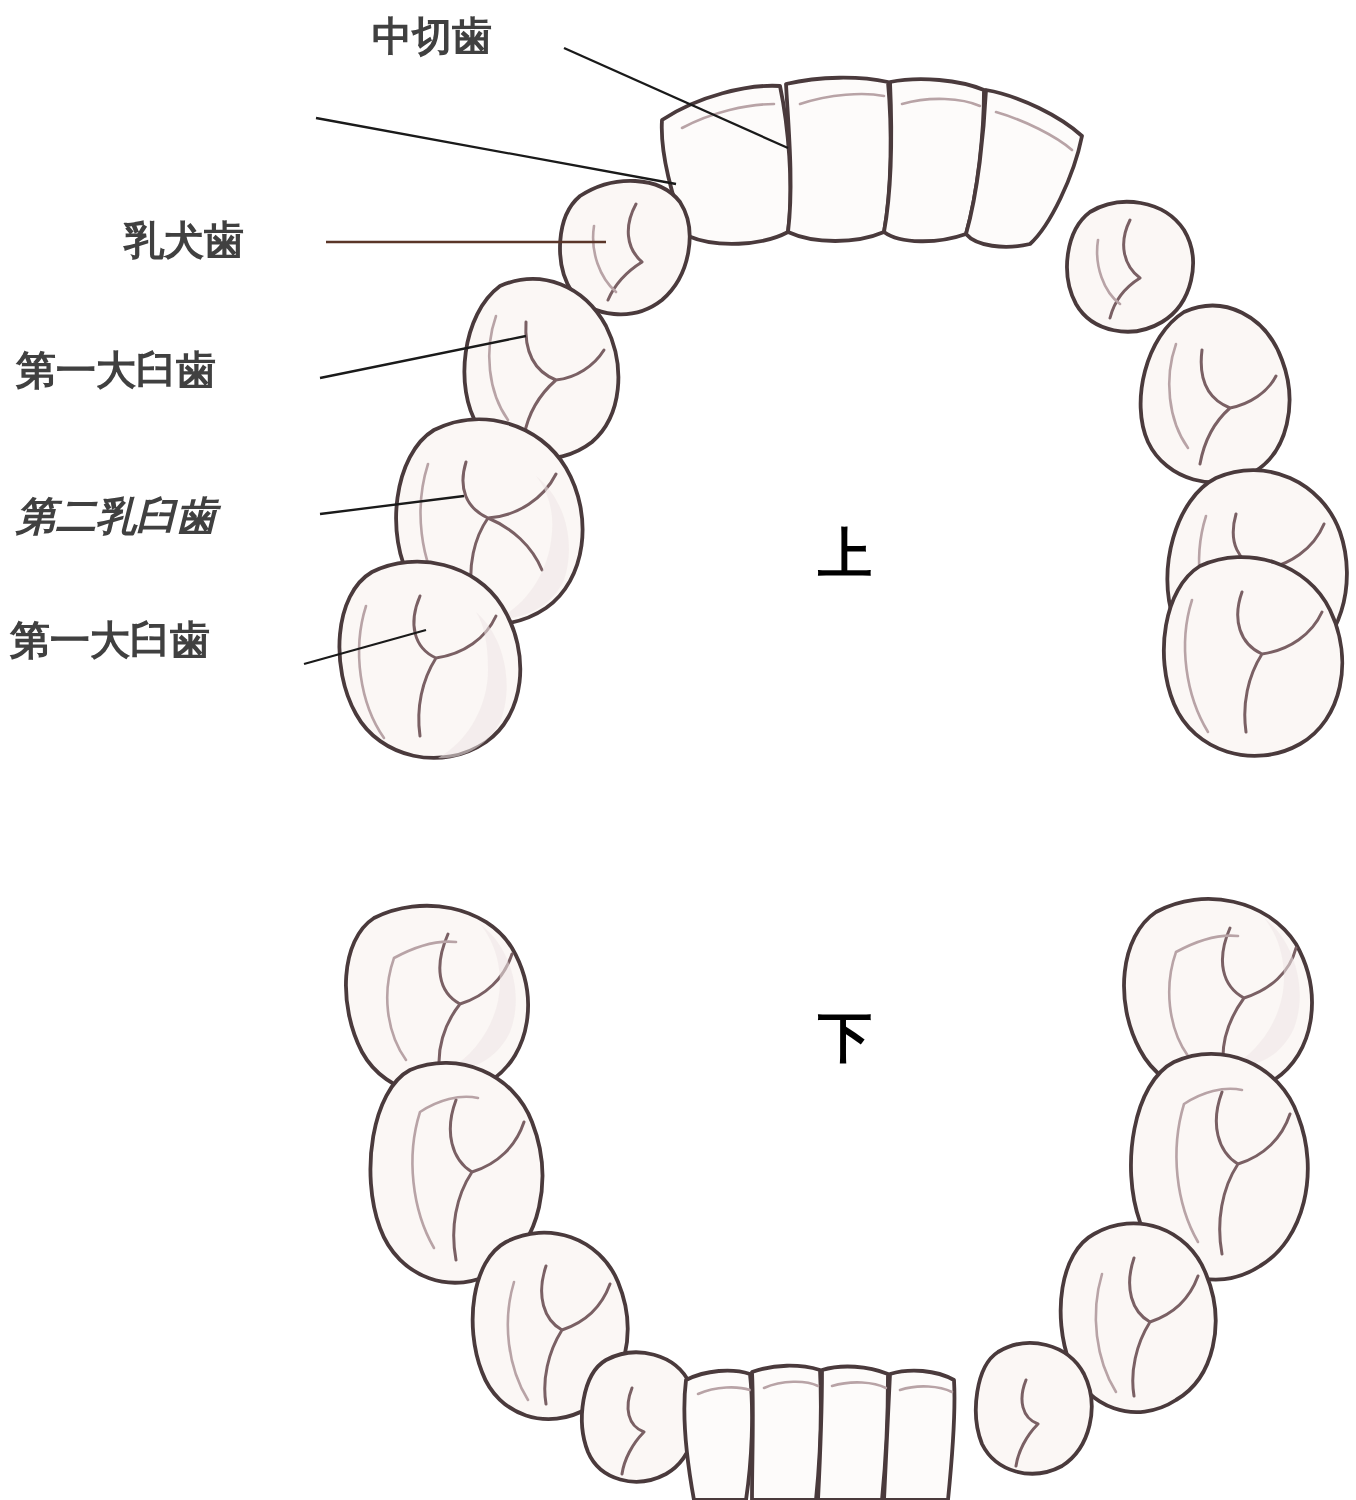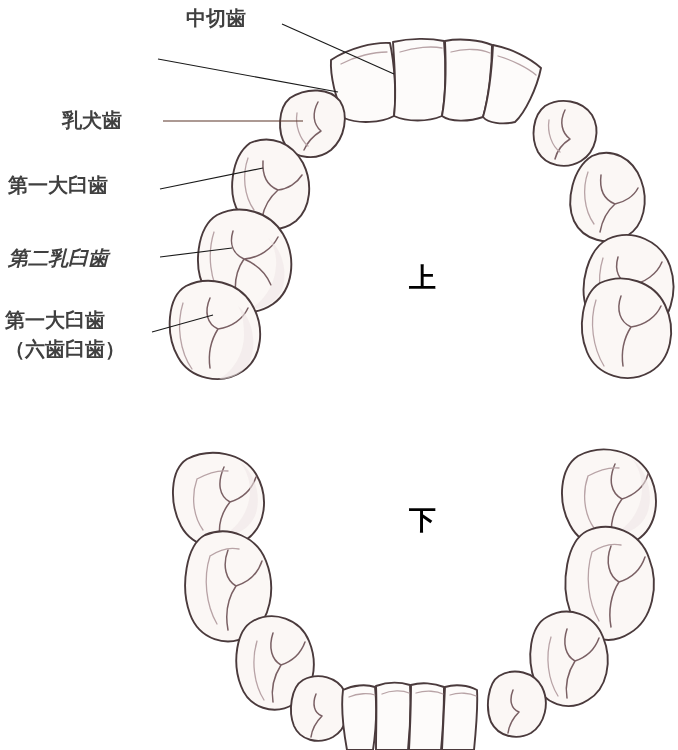--- a/index.html
+++ b/index.html
@@ -252,20 +252,19 @@
 
 
   <div class="label" style="left:62px; top:105px;">乳犬歯</div>
 
   <div class="label" style="left:8px; top:170px;">第一大臼歯</div>
 
   <div class="label" style="left:8px; top:243px;font-style:italic;">第二乳臼歯</div>
 
   <div class="label label-2line" style="left:5px; top:306px;">
     <div>第一大臼歯</div>
-    <div>（六歯臼歯）</div>
   </div>
 
   <div class="arch-label" style="left:409px; top:264px;">上</div>
 
   <div class="arch-label" style="left:409px; top:506px;">下</div>
 
 </div>
 
 </body></html>

